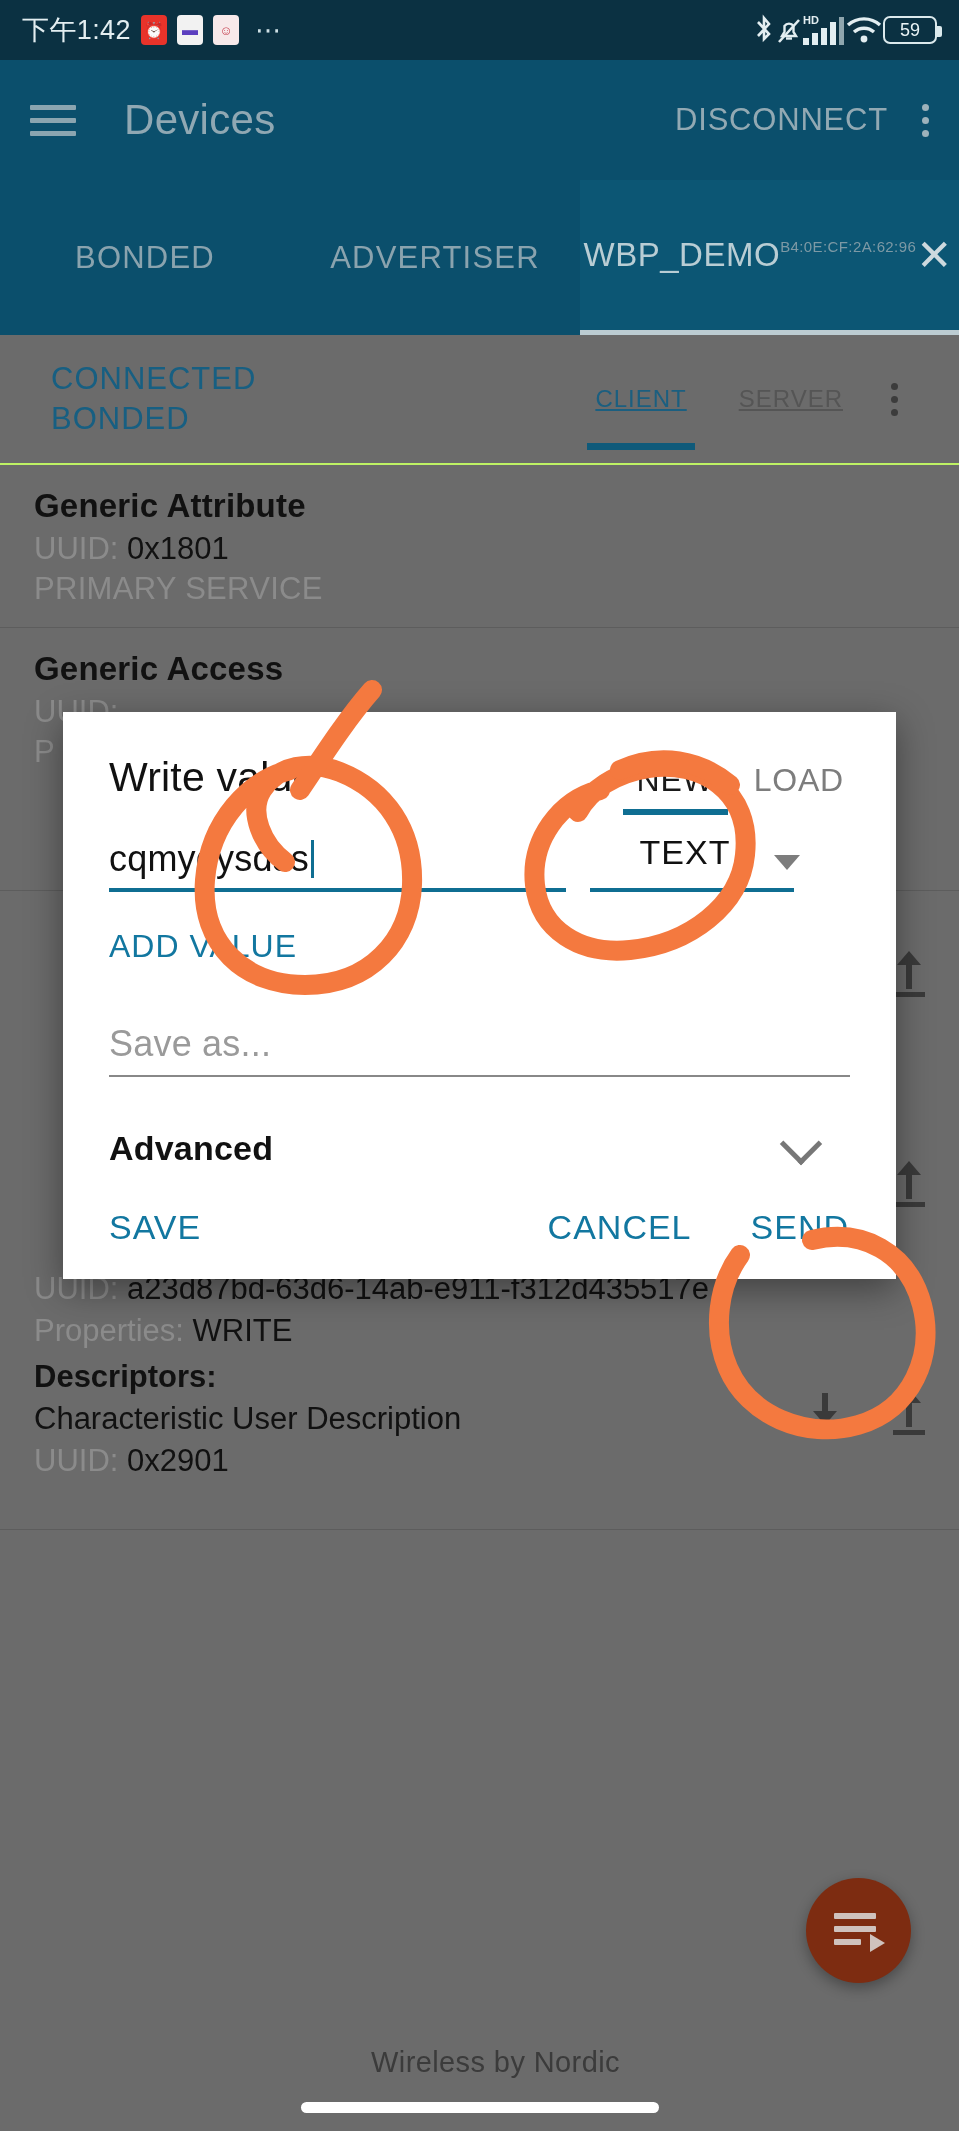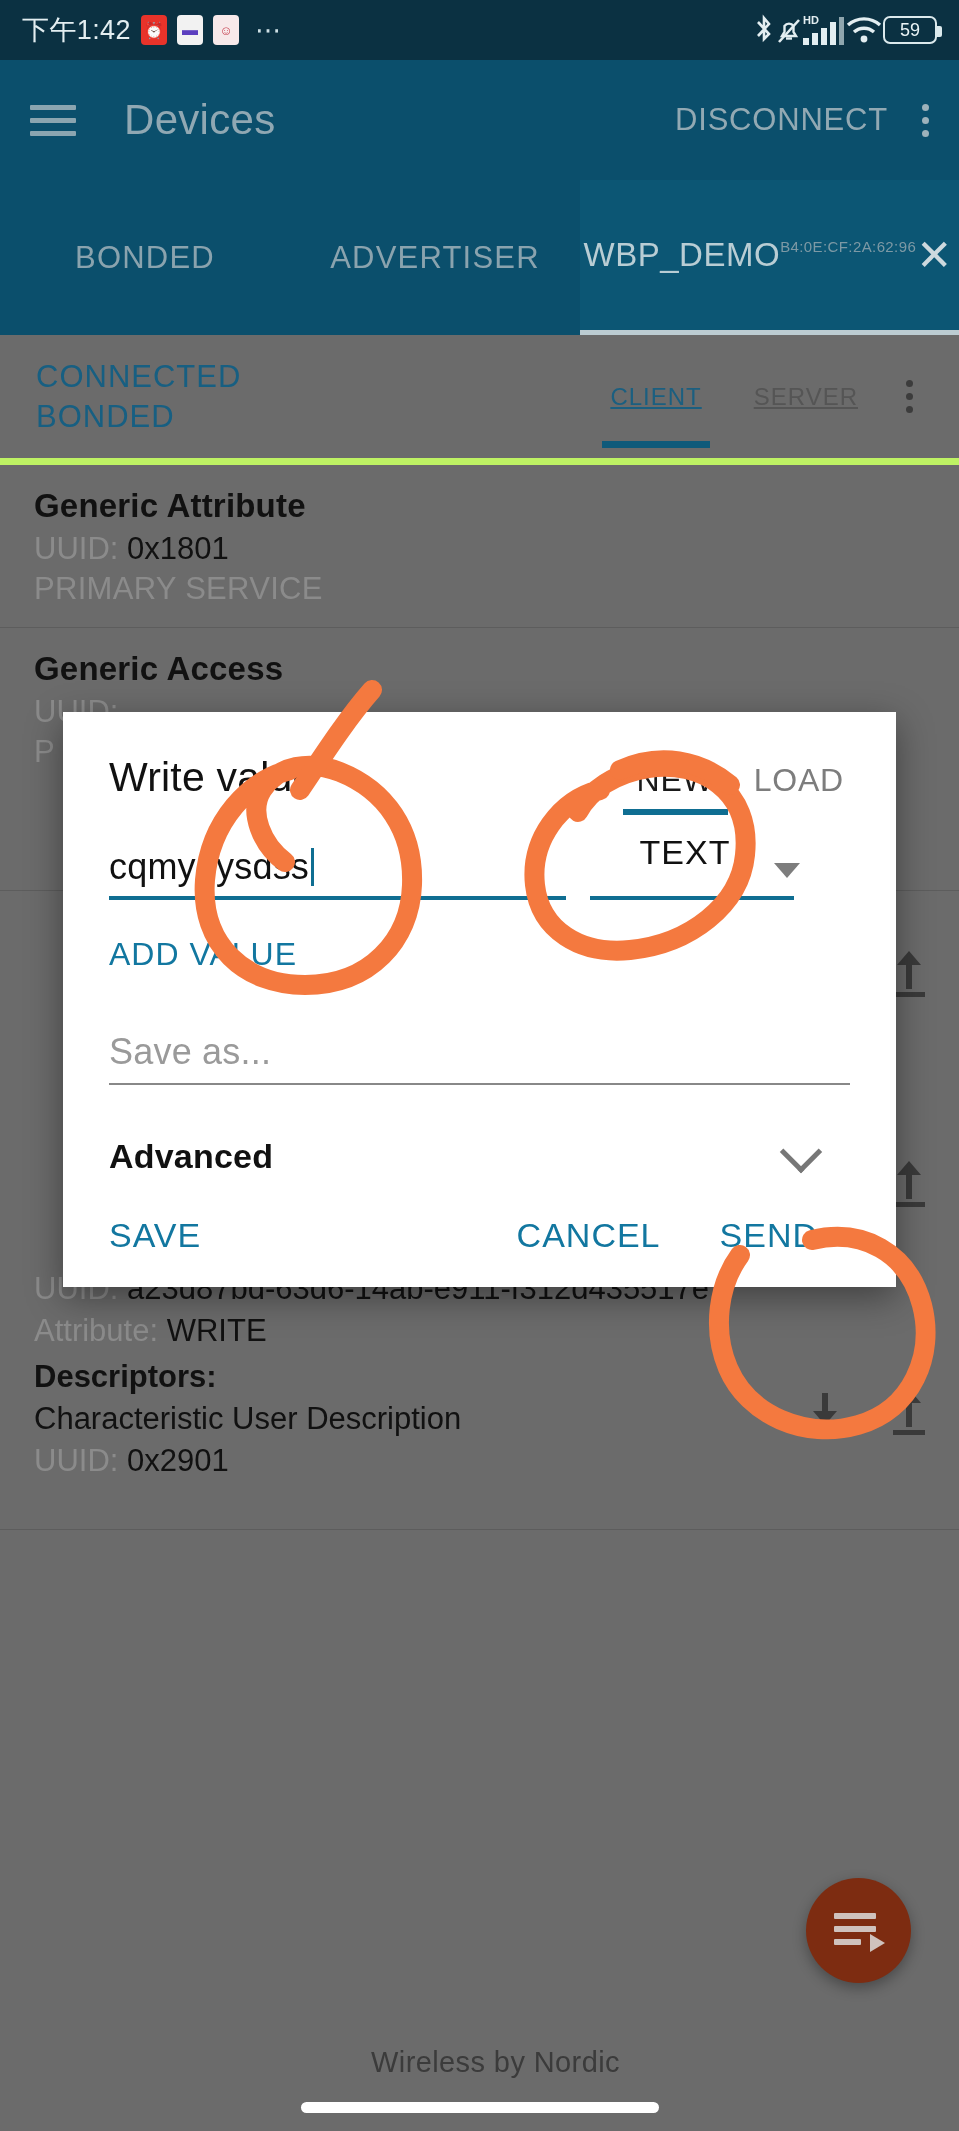--- a/index.html
+++ b/index.html
@@ -91,22 +91,22 @@
   .tab-device .name { font-size:33px; color:#b9cdd4; letter-spacing:.5px; }
   .tab-device .addr { font-size:15px; color:#7d99a5; margin-top:2px; letter-spacing:.4px; }
   .tab-close { margin-left:auto; margin-right:28px; font-size:43px; color:#cdd9de; font-weight:300; line-height:1; }
 
   
   #content {
     position:absolute; left:0; top:335px; width:959px; height:1796px;
     background:#6b6b6b;
   }
   .statusrow {
-    height:130px; display:flex; align-items:center; padding:0 36px;
-    border-bottom:7px solid #bef264;
+    height:130px; display:flex; align-items:center; padding:0 51px;
+    border-bottom:2px solid #bef264;
   }
   .conn-col { display:flex; flex-direction:column; }
   .conn-col div { font-size:31px; color:#175f82; letter-spacing:1px; line-height:1.28; }
   .cs-tabs { margin-left:auto; display:flex; align-items:center; }
   .cs-tab {
     font-size:24px; letter-spacing:1px; padding:0 26px;
     position:relative; height:130px; display:flex; align-items:center;text-decoration:underline;
   }
   .cs-tab.active { color:#1b5f80; }
   .cs-tab.active:after {
@@ -206,21 +206,21 @@
     font-size:36px; color:#111; letter-spacing:.2px;
     padding-bottom:8px; position:relative; white-space:nowrap;
   }
   .caret {
     display:inline-block; width:3px; height:38px; background:#0f6e92;
     vertical-align:-7px; margin-left:2px;
   }
   .val-underline { height:4px; background:#0f6e92; }
   .type-field { width:260px; margin-left:24px; }
   .type-row { display:flex; align-items:flex-end; justify-content:center; }
-  .type-label { font-size:34px; color:#111; letter-spacing:1px; padding-bottom:24px; }
+  .type-label { font-size:34px; color:#111; letter-spacing:1px; padding-bottom:16px; }
   .type-caret {
     margin-left:44px; margin-bottom:18px;
     width:0; height:0; border-left:13px solid transparent;
     border-right:13px solid transparent; border-top:15px solid #7d7d7d;
   }
   .type-underline { height:4px; background:#0f6e92; margin-right:56px; }
 
   .add-value {
     font-size:32px; color:#1277a0; letter-spacing:1px;
     padding:36px 46px 0 46px;
@@ -238,21 +238,21 @@
   .advanced-label { font-size:34px; color:#111; font-weight:bold; letter-spacing:.2px; }
   .chev-down {
     margin-left:auto; margin-right:34px;
     width:30px; height:30px;
     border-right:5px solid #777; border-bottom:5px solid #777;
     transform:rotate(45deg); margin-top:-10px;
   }
 
   .dlg-actions {
     display:flex; align-items:center;
-    padding:40px 68px 10px 46px;
+    padding:40px 37px 10px 46px;
   }
   .dlg-btn { font-size:34px; color:#1277a0; letter-spacing:1px; }
   .dlg-btn.cancel { margin-left:auto; }
   .dlg-btn.send { margin-left:59px; margin-right:10px; }
 
   
   #annot { position:absolute; left:0; top:0; width:959px; height:2131px; pointer-events:none; }
 </style>
 </head>
 <body>
@@ -383,21 +383,21 @@
           </span>
       </div>
     </div>
 
     <div class="charblock" style="padding-top:0;">
       <div class="uuidline">
         <span>UUID:</span>
         <b>a23d87bd-63d6-14ab-e911-f312d435517e</b>
       </div>
       <div class="prop">
-        <span>Attribute:</span>
+        <span>Properties:</span>
         <b>WRITE</b>
       </div>
       <div class="desc-h">Descriptors:</div>
       <div class="desc-n">Characteristic User Description</div>
       <div class="uuidline" style="margin-top:6px;">
         <span>UUID:</span>
         <b>0x2901</b>
       </div>
       <div class="io-icons" style="top:118px;">
         <span class="arrow-ico down">

